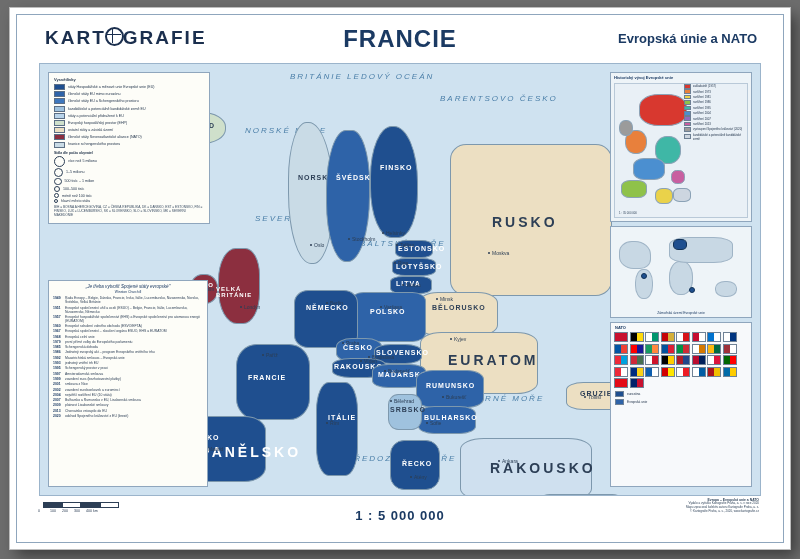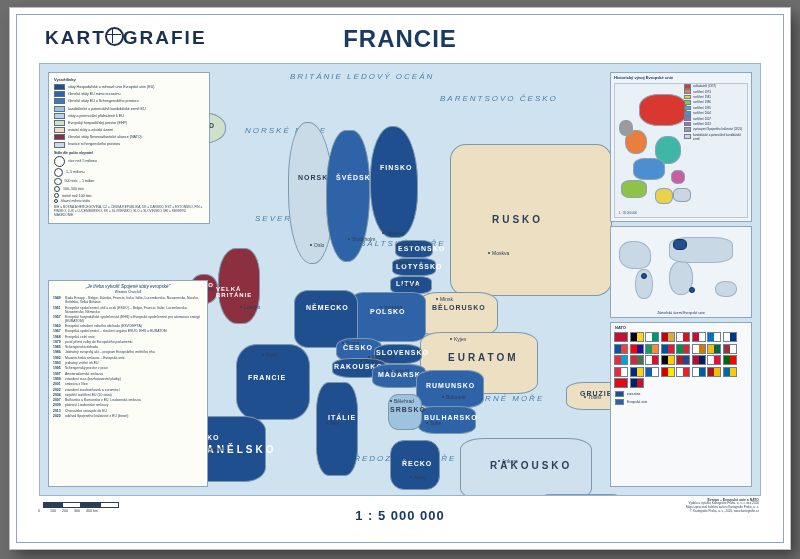--- a/index.html
+++ b/index.html
@@ -41,21 +41,21 @@
   .c-cand{background:#9fc2de;}
   .c-out{background:#ecdfc2;}         
   .c-out2{background:#e6d7b6;}
   .c-uk{background:#8c2f3f;}
   .c-nor{background:#c9dbe6;}
   .c-isl{background:#cfe0cb;}
   .c-tur{background:#cfe0ef;}
 
   .cn{position:absolute;font-size:7px;color:#ffffff;letter-spacing:1px;font-weight:bold;}
   .cn.dark{color:#2d3f56;}
-  .cn.big{font-size:10px;letter-spacing:3px;}
+  .cn.big{font-size:14px;letter-spacing:3px;}
   .city{position:absolute;font-size:5px;color:#2c3e55;}
   .city:before{content:"";position:absolute;left:-4px;top:2px;width:2px;height:2px;background:#2c3e55;border-radius:50%;}
 
   
   #legend{
     position:absolute;left:8px;top:8px;width:150px;
     background:#fdfdf8;border:1px solid #8fa6bd;
     font-size:3.6px;color:#22344b;padding:4px 5px 5px 5px;
   }
   #legend .lg-title{font-size:4px;font-weight:bold;margin-bottom:2px;}
@@ -116,20 +116,21 @@
 </style>
 </head>
 <body>
 
 <div id="poster">
  <div id="inner">
 
   <div id="header">
     <div id="brand"><span>KART</span><span class="globe"></span><span>GRAFIE</span></div>
     <div id="maintitle">FRANCIE</div>
+    <div id="subtitle">Evropská únie a NATO</div>
   </div>
 
   <div id="map">
 
     <div id="sea-labels">
           <div class="sea-label" style="left: 250px; top: 8px;">BRITÁNIE LEDOVÝ OCEÁN</div>
           <div class="sea-label" style="left: 205px; top: 62px;">NORSKÉ MOŘE</div>
           <div class="sea-label" style="left: 400px; top: 30px;">BARENTSOVO ČESKO</div>
           <div class="sea-label" style="left: 40px; top: 260px;">ATLANTSKÝ OCEÁN</div>
           <div class="sea-label" style="left: 215px; top: 150px;">SEVERNÍ MOŘE</div>

